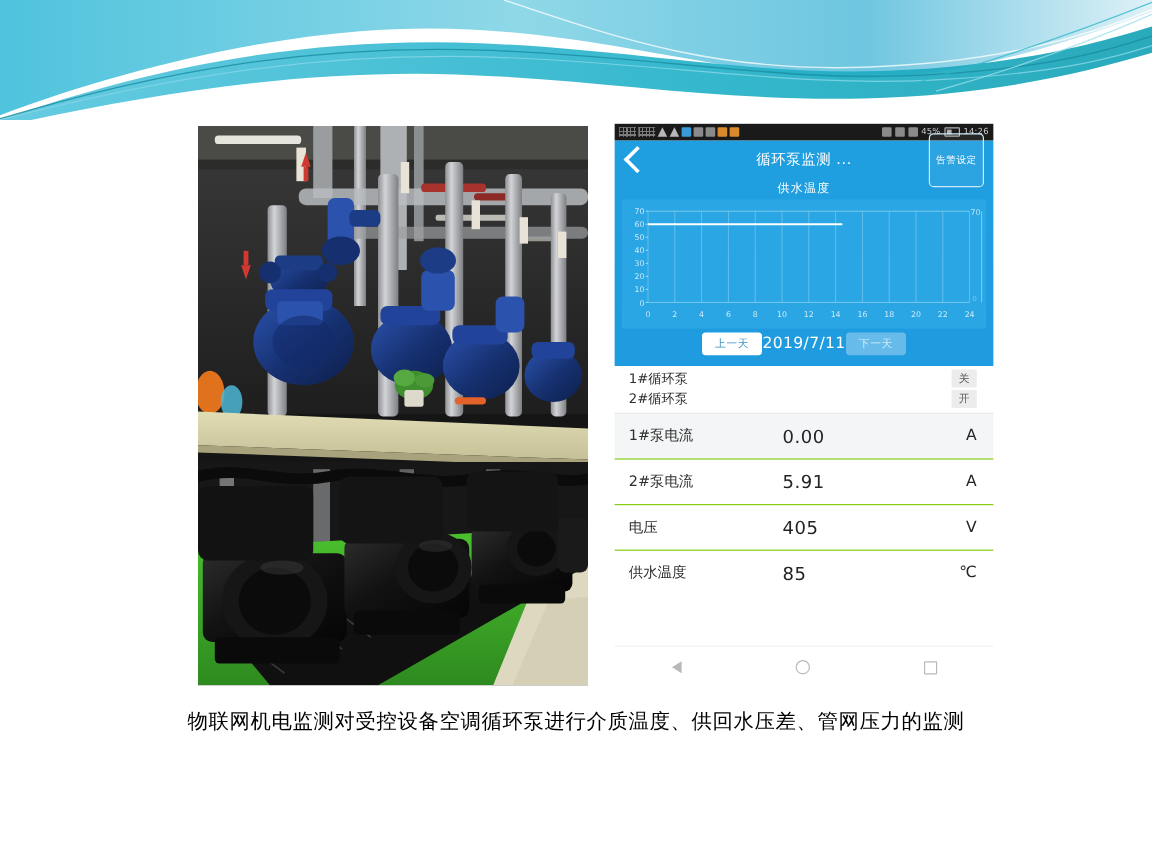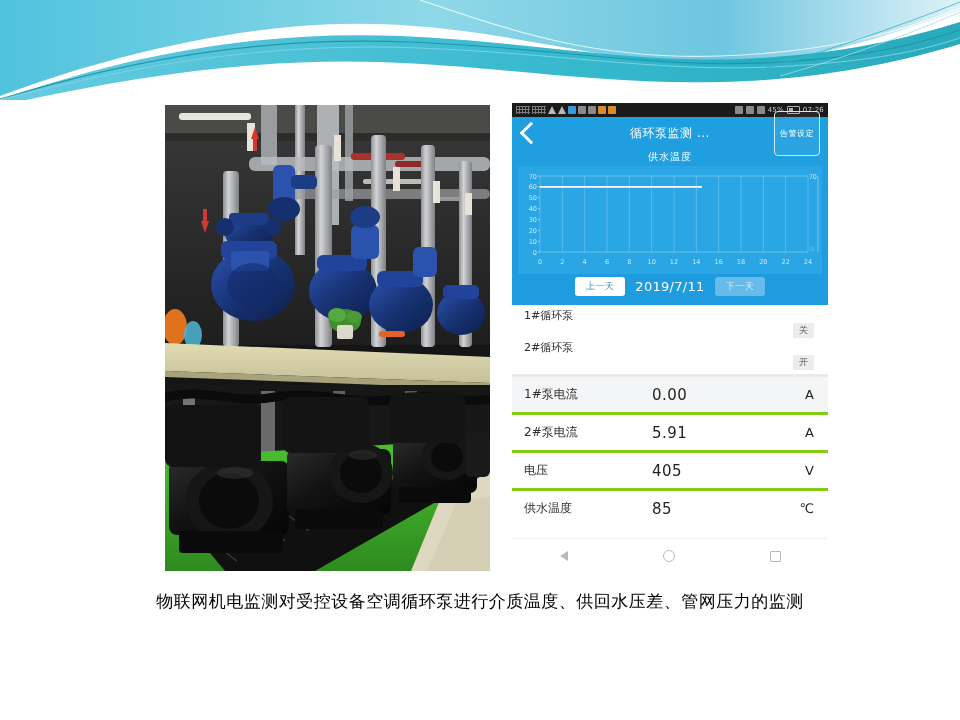--- a/index.html
+++ b/index.html
@@ -169,21 +169,20 @@
   #chart-wrap {
     padding: 0 6px;
   }
   #chart-svg { display: block; width: 304px; height: 108px; }
 
   
   .date-row {
     display: flex;
     align-items: center;
     justify-content: center;
-    gap: 10px;
     padding: 3px 0 5px 0;
   }
   .date-btn {
     background: #ffffff;
     color: #3b92c4;
     font-size: 9px;
     padding: 3px 11px;
     border-radius: 3px;
     letter-spacing: .5px;
     cursor: pointer;
@@ -198,44 +197,44 @@
     letter-spacing: .3px;
   }
 
   
   .pump-list {
     background: #ffffff;
     padding: 2px 0 3px 0;
   }
   .pump-row {
     display: flex;
+    align-items: center;
     padding: 1px 14px 1px 12px;
     font-size: 11px;
     color: #2b2b2b;
-    flex-direction: column;
   }
   .pump-row .badge {
     margin-left: auto;
     background: #ececec;
     color: #5a5a5a;
     font-size: 9px;
     padding: 1px 6px;
     border-radius: 1px;
   }
 
   
   .meas-row {
     display: flex;
     align-items: center;
     height: 38px;
     padding: 0 14px 0 12px;
     box-sizing: border-box;
     font-size: 12px;
     color: #2e2e2e;
-    border-top: 3px solid #84cc16;
+    border-top: 1px solid #84cc16;
   }
   .meas-row.alt { background: #f4f5f6; border-top-color: #e9eaeb; }
   .meas-label { width: 110px; }
   .meas-value {
     flex: 1;
     text-align: left;
     font-size: 15px;
     color: #232323;
     padding-left: 18px;
     letter-spacing: .5px;
@@ -504,21 +503,21 @@
         <span class="sb-ico g"></span>
         <span class="sb-ico o"></span>
         <span class="sb-ico o"></span>
       </div>
       <div class="sb-right">
         <span class="sb-ico g"></span>
         <span class="sb-ico g"></span>
         <span class="sb-ico g"></span>
         <span>45%</span>
         <span class="sb-batt"></span>
-        <span>07:26</span>
+        <span>14:26</span>
       </div>
     </div>
 
     <div class="blue-panel">
 
       <div class="appbar">
         <span class="back-chevron"></span>
         <div class="app-title">循环泵监测 ...</div>
         <div class="alarm-btn">告警设定</div>
       </div>

